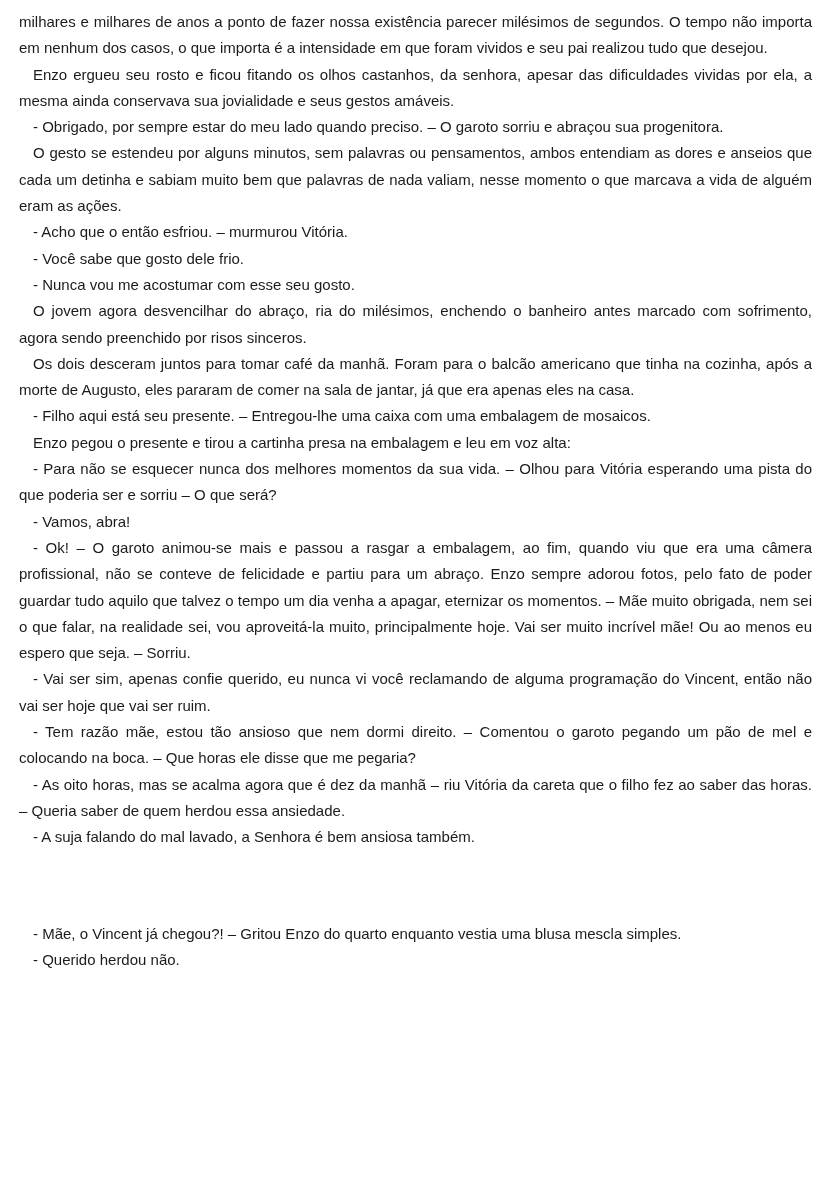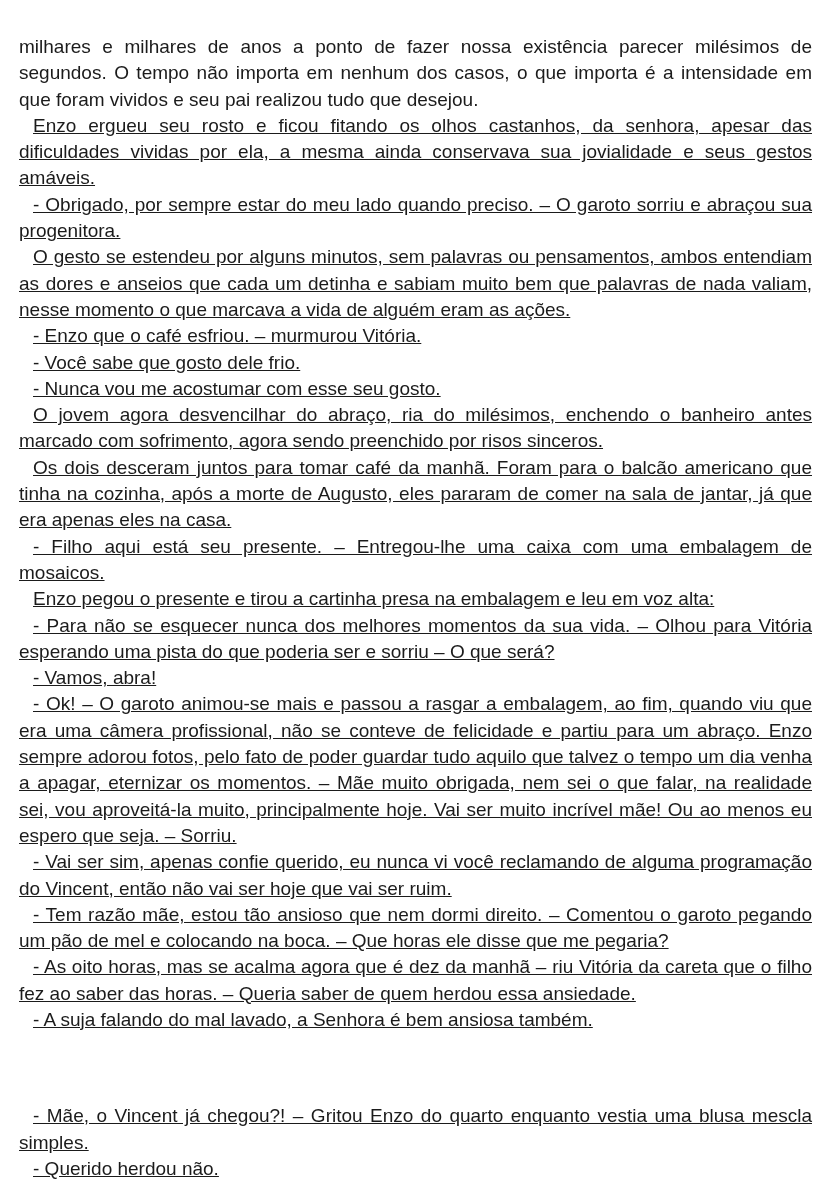--- a/index.html
+++ b/index.html
@@ -11,49 +11,47 @@
     position: relative;
     width: 824px;
     height: 1187px;
     box-sizing: border-box;
     background: #ffffff;
     overflow: hidden;
     padding: 9px 12px 0 19px;
   }
   .text-body {
     font-family: "Liberation Sans", "DejaVu Sans", sans-serif;
-    font-size: 19px;
+    font-size: 15px;
     line-height: 26.3px;
     color: #1b1b1b;
     text-align: justify;
     text-justify: inter-word;
-    margin-top: 25px;
   }
   p.para {
     margin: 0;
     padding: 0;
   }
   p.para.indent {
     text-indent: 14px;
-    text-decoration: underline;
   }
   p.para.scene-break {
     margin-top: 70px;
   }
 </style>
 </head>
 <body>
 
 <div class="page">
   <div class="text-body" id="text-body">
       <p class="para">milhares e milhares de anos a ponto de fazer nossa existência parecer milésimos de segundos. O tempo não importa em nenhum dos casos, o que importa é a intensidade em que foram vividos e seu pai realizou tudo que desejou.</p>
       <p class="para indent">Enzo ergueu seu rosto e ficou fitando os olhos castanhos, da senhora, apesar das dificuldades vividas por ela, a mesma ainda conservava sua jovialidade e seus gestos amáveis.</p>
       <p class="para indent">- Obrigado, por sempre estar do meu lado quando preciso. – O garoto sorriu e abraçou sua progenitora.</p>
       <p class="para indent">O gesto se estendeu por alguns minutos, sem palavras ou pensamentos, ambos entendiam as dores e anseios que cada um detinha e sabiam muito bem que palavras de nada valiam, nesse momento o que marcava a vida de alguém eram as ações.</p>
-      <p class="para indent">- Enzo que o café esfriou. – murmurou Vitória.</p>
+      <p class="para indent">- Acho que o então esfriou. – murmurou Vitória.</p>
       <p class="para indent">- Você sabe que gosto dele frio.</p>
       <p class="para indent">- Nunca vou me acostumar com esse seu gosto.</p>
       <p class="para indent">O jovem agora desvencilhar do abraço, ria do milésimos, enchendo o banheiro antes marcado com sofrimento, agora sendo preenchido por risos sinceros.</p>
       <p class="para indent">Os dois desceram juntos para tomar café da manhã. Foram para o balcão americano que tinha na cozinha, após a morte de Augusto, eles pararam de comer na sala de jantar, já que era apenas eles na casa.</p>
       <p class="para indent">- Filho aqui está seu presente. – Entregou-lhe uma caixa com uma embalagem de mosaicos.</p>
       <p class="para indent">Enzo pegou o presente e tirou a cartinha presa na embalagem e leu em voz alta:</p>
       <p class="para indent">- Para não se esquecer nunca dos melhores momentos da sua vida. – Olhou para Vitória esperando uma pista do que poderia ser e sorriu – O que será?</p>
       <p class="para indent">- Vamos, abra!</p>
       <p class="para indent">- Ok! – O garoto animou-se mais e passou a rasgar a embalagem, ao fim, quando viu que era uma câmera profissional, não se conteve de felicidade e partiu para um abraço. Enzo sempre adorou fotos, pelo fato de poder guardar tudo aquilo que talvez o tempo um dia venha a apagar, eternizar os momentos. – Mãe muito obrigada, nem sei o que falar, na realidade sei, vou aproveitá-la muito, principalmente hoje. Vai ser muito incrível mãe! Ou ao menos eu espero que seja. – Sorriu.</p>
       <p class="para indent">- Vai ser sim, apenas confie querido, eu nunca vi você reclamando de alguma programação do Vincent, então não vai ser hoje que vai ser ruim.</p>

